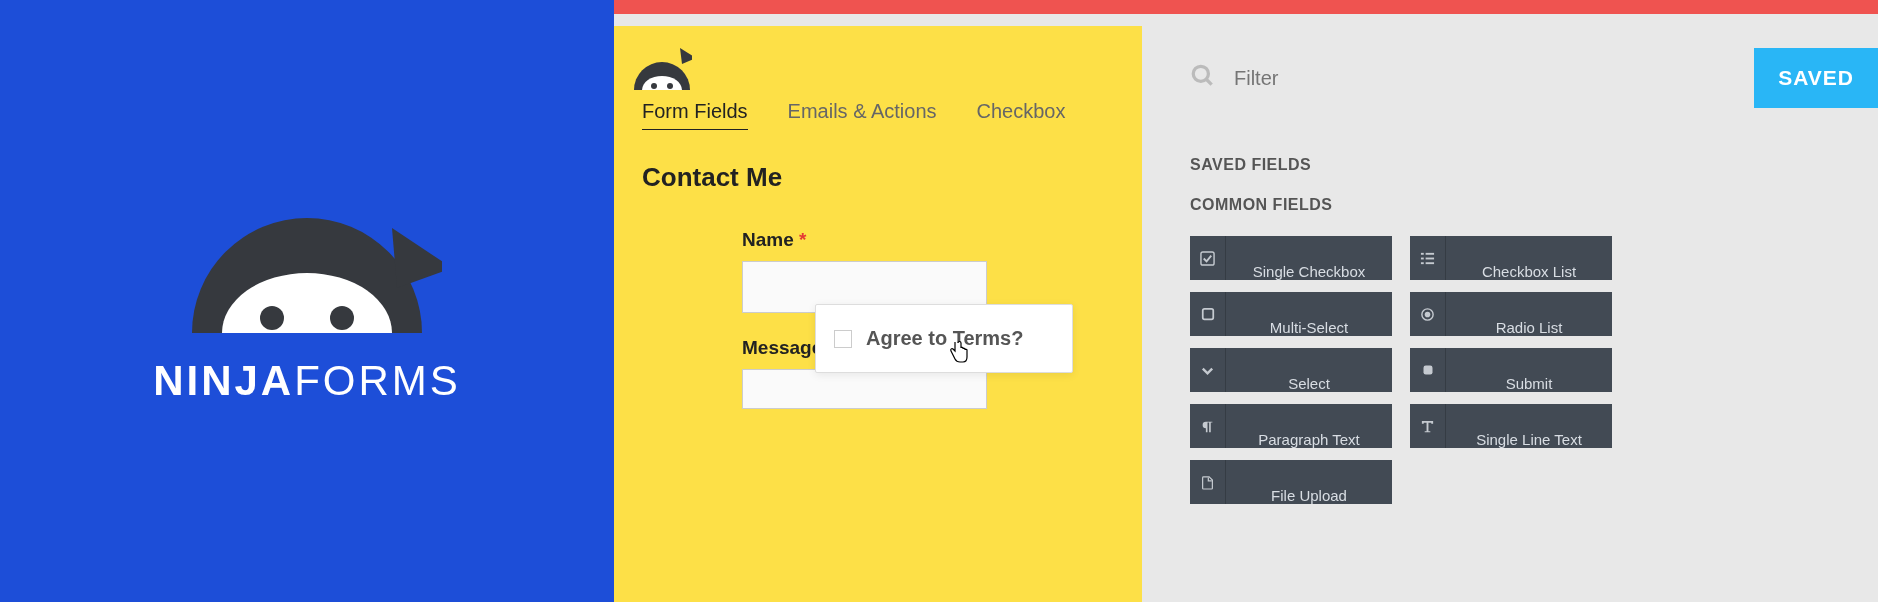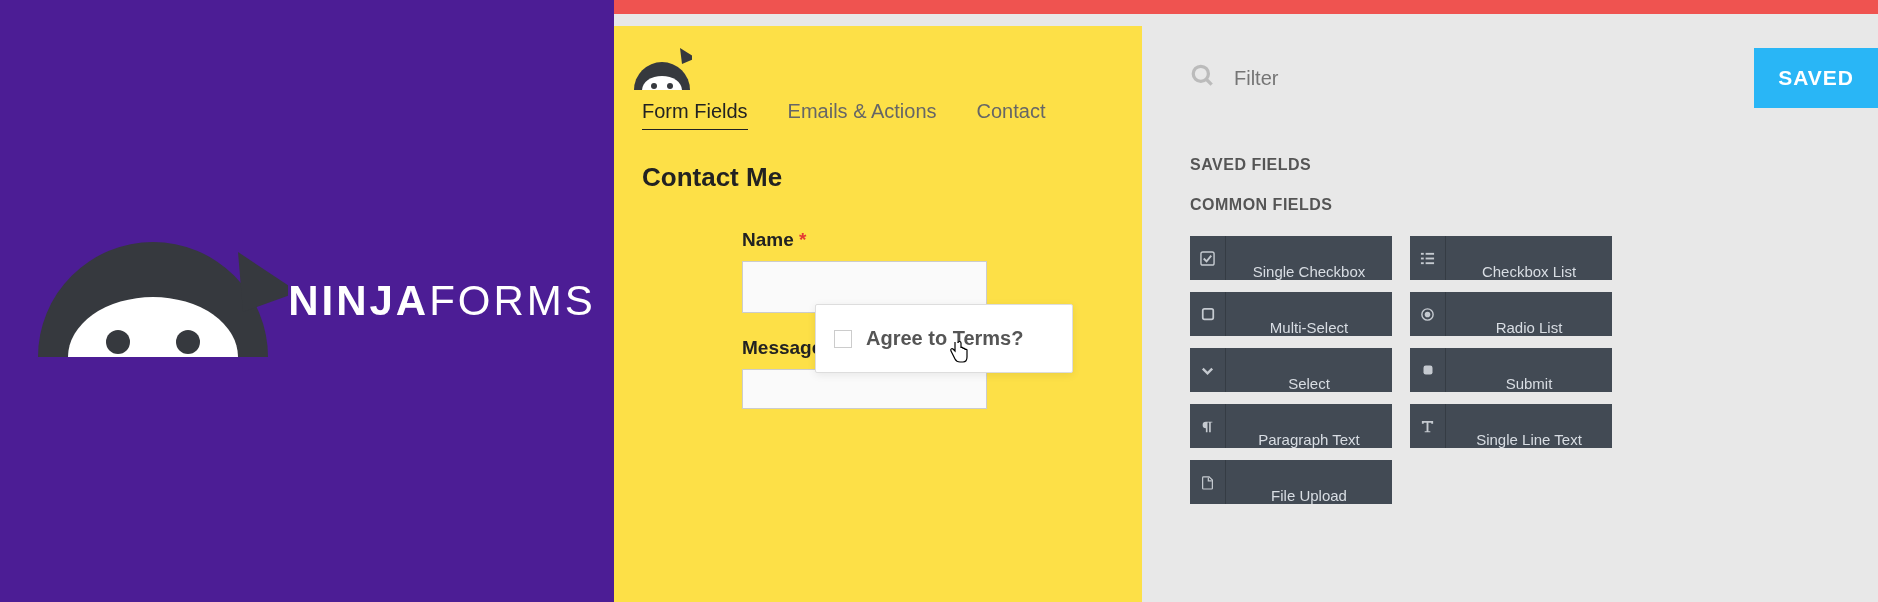--- a/index.html
+++ b/index.html
@@ -1,18 +1,18 @@
 <!DOCTYPE html>
 <html><head>
 <meta charset="utf-8">
 <style>
 * { margin: 0; padding: 0; box-sizing: border-box; font-family: -apple-system, BlinkMacSystemFont, "Segoe UI", Helvetica, Arial, sans-serif; }
 body { width: 1878px; height: 602px; overflow: hidden; background: #ef5350; display: flex; }
 
-.left-panel { width: 614px; height: 100%; background: #4c1d95; display: flex; flex-direction: row; align-items: center; justify-content: center; }
+.left-panel { width: 614px; height: 100%; background: #1d4ed8; display: flex; flex-direction: column; align-items: center; justify-content: center; }
 .logo-face { width: 270px; height: 135px; position: relative; margin-bottom: 24px; }
 .brand-text { color: #fff; font-size: 42px; letter-spacing: 3px; font-weight: 300; }
 .brand-text .bold { font-weight: 700; }
 
 .right-panel { flex: 1; height: 100%; background: #e8e8e8; display: flex; position: relative; }
 .red-top-bar { position: absolute; top: 0; left: 0; right: 0; height: 14px; background: #ef5350; z-index: 5; }
 
 .form-preview { width: 528px; background: #fde047; margin-top: 26px; padding: 14px 28px 40px 28px; position: relative; }
 .mini-logo { width: 60px; height: 50px; margin-bottom: 10px; margin-left: -10px; }
 
@@ -71,21 +71,21 @@
         <path d="M 48 8 L 64 18 L 50 24 Z" fill="#36393e"></path>
         <path d="M 10 50 A 20 14 0 0 1 50 50 L 10 50 Z" fill="#fff"></path>
         <circle cx="22" cy="46" r="3" fill="#36393e"></circle>
         <circle cx="38" cy="46" r="3" fill="#36393e"></circle>
       </svg>
     </div>
 
     <div class="tabs">
       <div class="tab active">Form Fields</div>
       <div class="tab">Emails &amp; Actions</div>
-      <div class="tab">Contact</div>
+      <div class="tab">Checkbox</div>
     </div>
 
     <div class="form-title">Contact Me</div>
 
     <div class="field-group">
       <span class="field-label"><span>Name</span> <span class="req">*</span></span><br>
       <div class="field-input"></div>
     </div>
 
 

